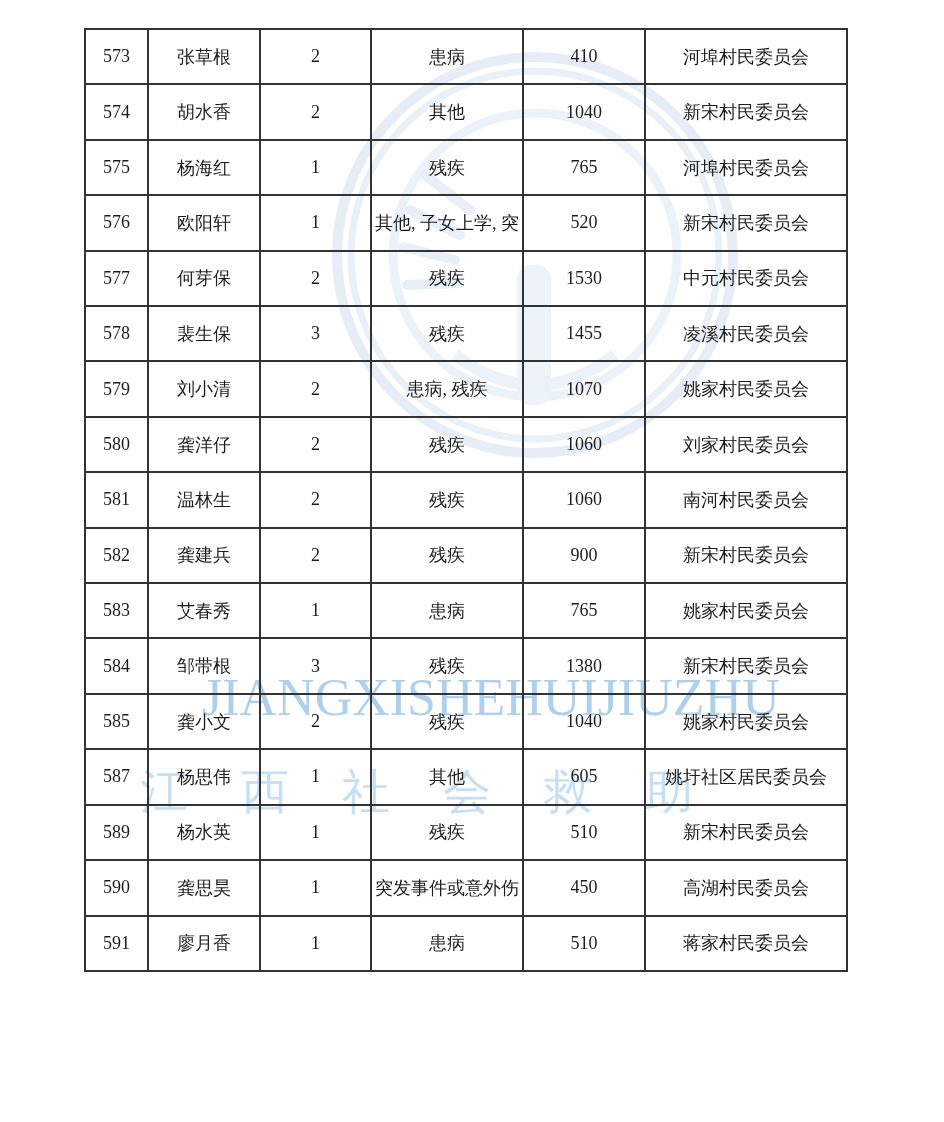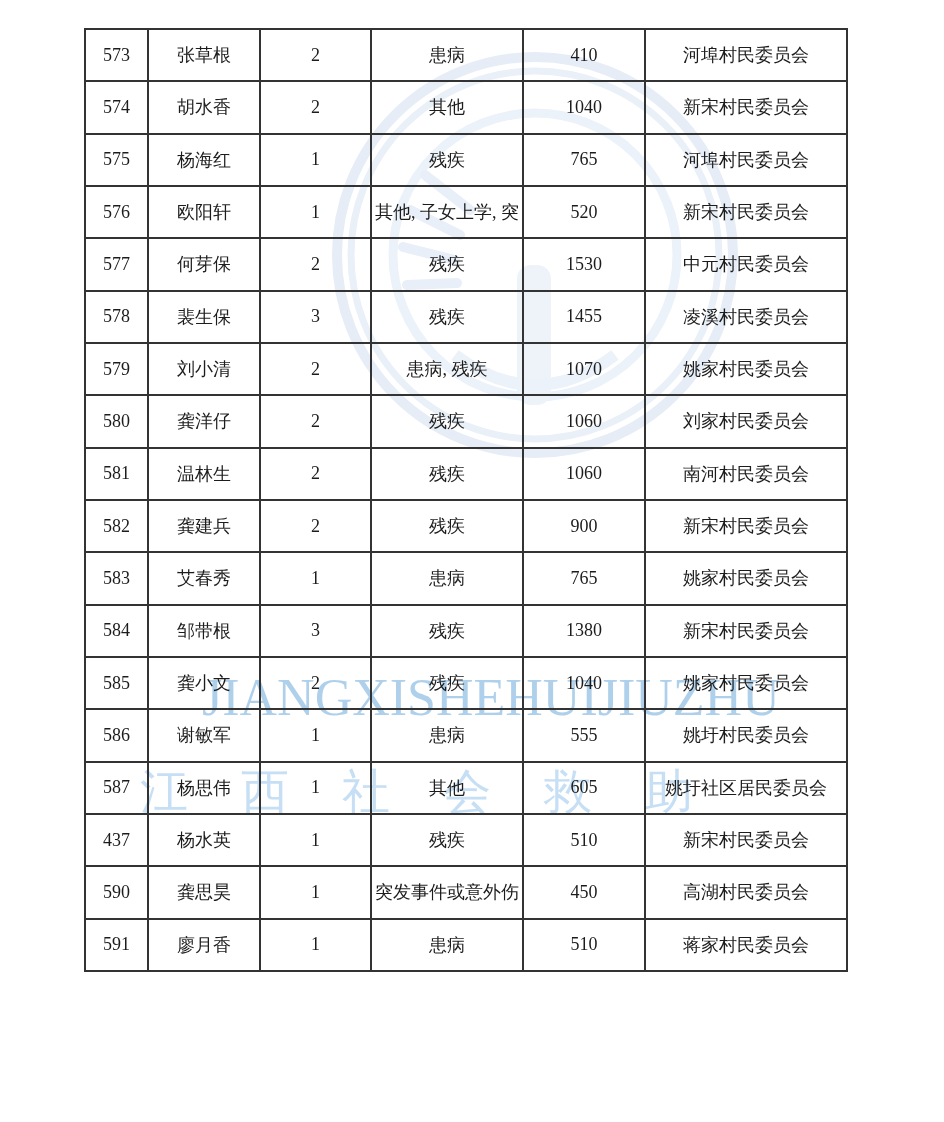--- a/index.html
+++ b/index.html
@@ -205,37 +205,29 @@
         </tr>
         <tr>
           <td>585</td>
           <td>龚小文</td>
           <td>2</td>
           <td>残疾</td>
           <td>1040</td>
           <td>姚家村民委员会</td>
         </tr>
         <tr>
-          <td>586</td>
-          <td>谢敏军</td>
-          <td>1</td>
-          <td>患病</td>
-          <td>555</td>
-          <td>姚圩村民委员会</td>
-        </tr>
-        <tr>
           <td>587</td>
           <td>杨思伟</td>
           <td>1</td>
           <td>其他</td>
           <td>605</td>
           <td>姚圩社区居民委员会</td>
         </tr>
         <tr>
-          <td>437</td>
+          <td>589</td>
           <td>杨水英</td>
           <td>1</td>
           <td>残疾</td>
           <td>510</td>
           <td>新宋村民委员会</td>
         </tr>
         <tr>
           <td>590</td>
           <td>龚思昊</td>
           <td>1</td>

